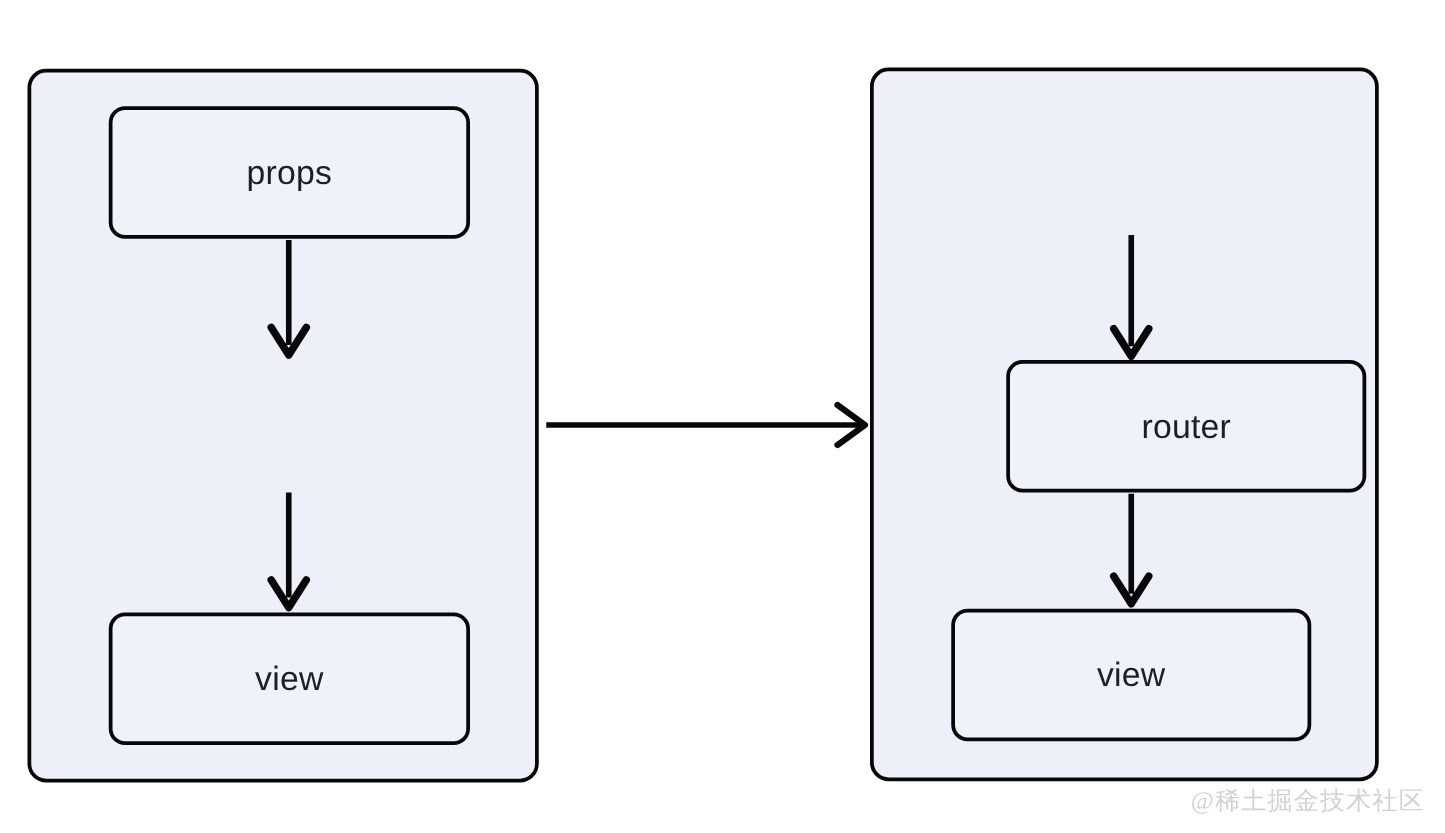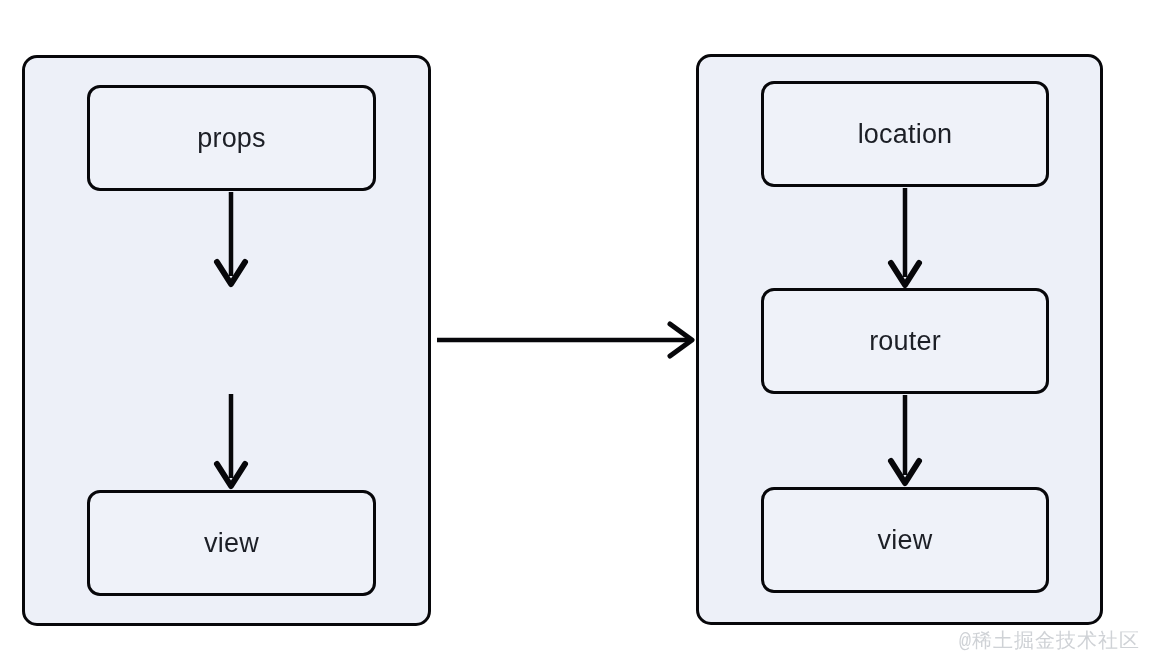--- a/index.html
+++ b/index.html
@@ -53,39 +53,39 @@
     white-space: nowrap;
   }
 
   
   #node-props     { left: 87px;  top: 85px;  width: 289px; height: 106px; }
   #node-component { left: 87px;  top: 287px; width: 289px; height: 106px; }
   #node-view-left { left: 87px;  top: 490px; width: 289px; height: 106px; }
 
   
   #node-location   { left: 761px; top: 81px;  width: 288px; height: 106px; }
-  #node-router     { left: 761px; top: 288px; width: 288px; height: 106px; }
+  #node-router     { left: 805px; top: 288px; width: 288px; height: 106px; }
   #node-view-right { left: 761px; top: 487px; width: 288px; height: 106px; }
 
   
   #arrow-layer {
     position: absolute;
     left: 0;
     top: 0;
     width: 1156px;
     height: 666px;
     pointer-events: none;
   }
 
   
   #watermark {
     position: absolute;
     right: 16px;
     bottom: 12px;
-    font-family: Liberation Mono, monospace;
+    font-family: Liberation Serif, serif;
     font-size: 20px;
     color: #cfd2d6;
     letter-spacing: 1px;
     white-space: nowrap;
     user-select: none;
   }
 </style>
 </head>
 <body>
 
@@ -97,23 +97,20 @@
     <span class="node-label">props</span>
   </div>
 
 
   <div class="node" id="node-view-left">
     <span class="node-label">view</span>
   </div>
 
   <div class="group" id="group-right"></div>
 
-  <div class="node" id="node-location">
-    <span class="node-label">location</span>
-  </div>
 
   <div class="node" id="node-router">
     <span class="node-label">router</span>
   </div>
 
   <div class="node" id="node-view-right">
     <span class="node-label">view</span>
   </div>
 
   <svg id="arrow-layer" viewBox="0 0 1156 666" width="1156" height="666">

